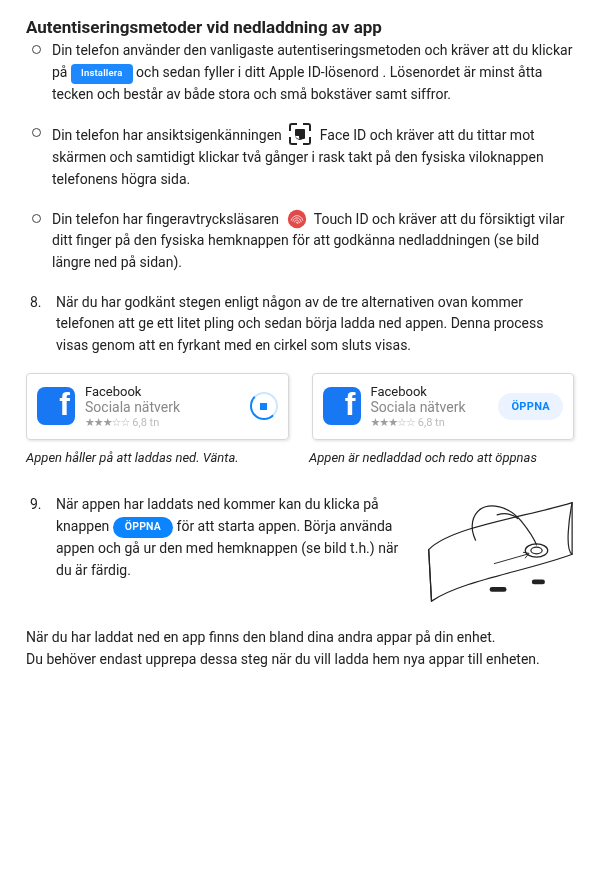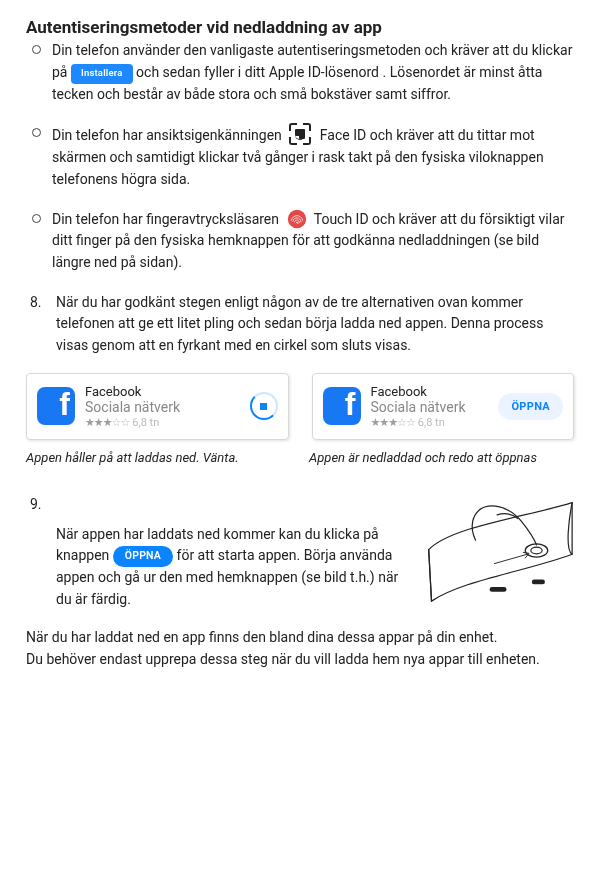--- a/index.html
+++ b/index.html
@@ -75,21 +75,21 @@
     border-top-color:#cfe6ff;border-right-color:#cfe6ff;
     display:flex;align-items:center;justify-content:center;flex-shrink:0;
   }
   .dl-spinner .sq{width:7px;height:7px;background:#0a84ff}
   .open-btn{
     background:#eaf3ff;color:#0a84ff;font-weight:700;font-size:11px;
     padding:5px 13px;border-radius:14px;flex-shrink:0;letter-spacing:.3px;
   }
   .caption-row{display:flex;gap:18px;margin-bottom:26px}
   .caption-row div{flex:1;font-style:italic;font-size:13px}
-  .step9-wrap{display:flex;gap:10px;align-items:flex-end}
+  .step9-wrap{display:flex;gap:10px;align-items:flex-start}
   .step9-text{flex:1}
   .phone-svg{width:150px;height:auto;flex-shrink:0;margin-top:4px}
   .outro{margin:12px 0 0 0;font-size:14px}
 </style>
 </head>
 <body>
 
 <h1>Autentiseringsmetoder vid nedladdning av app</h1>
 
 <ul class="hollow">
@@ -185,15 +185,15 @@
           <path d="M60 12 C70 5 90 8 104 25 C112 35 118 45 120 50"></path>
           <path d="M100 22 C96 18 88 15 78 18"></path>
           <path d="M60 12 C52 18 48 30 55 45"></path>
         </g>
       </svg>
     </div>
   </li>
 </ol>
 
 <p class="outro">
-  <span>När du har laddat ned en app finns den bland dina dessa appar på din enhet.</span><br>
+  <span>När du har laddat ned en app finns den bland dina andra appar på din enhet.</span><br>
   <span>Du behöver endast upprepa dessa steg när du vill ladda hem nya appar till enheten.</span>
 </p>
 
 </body></html>

